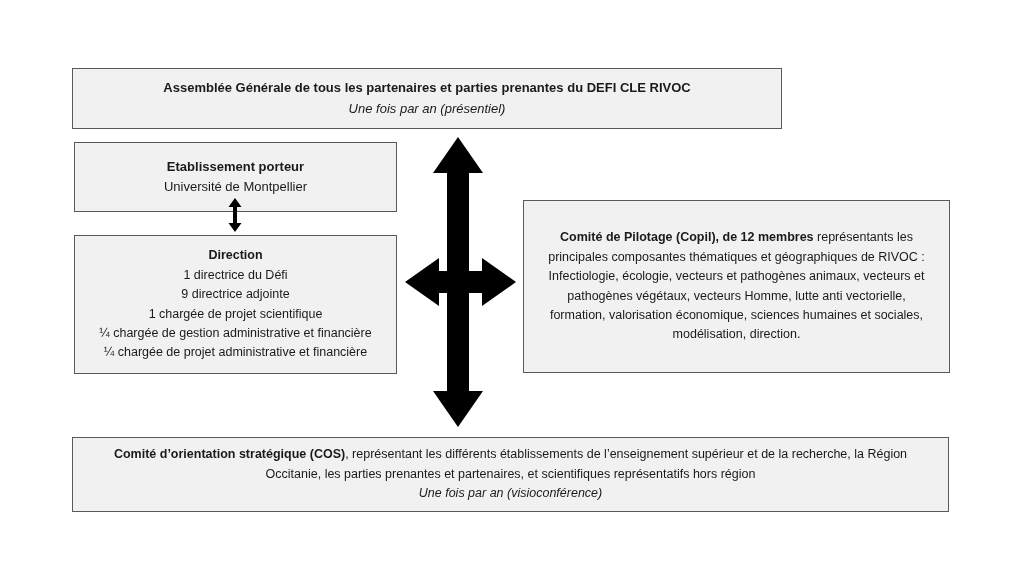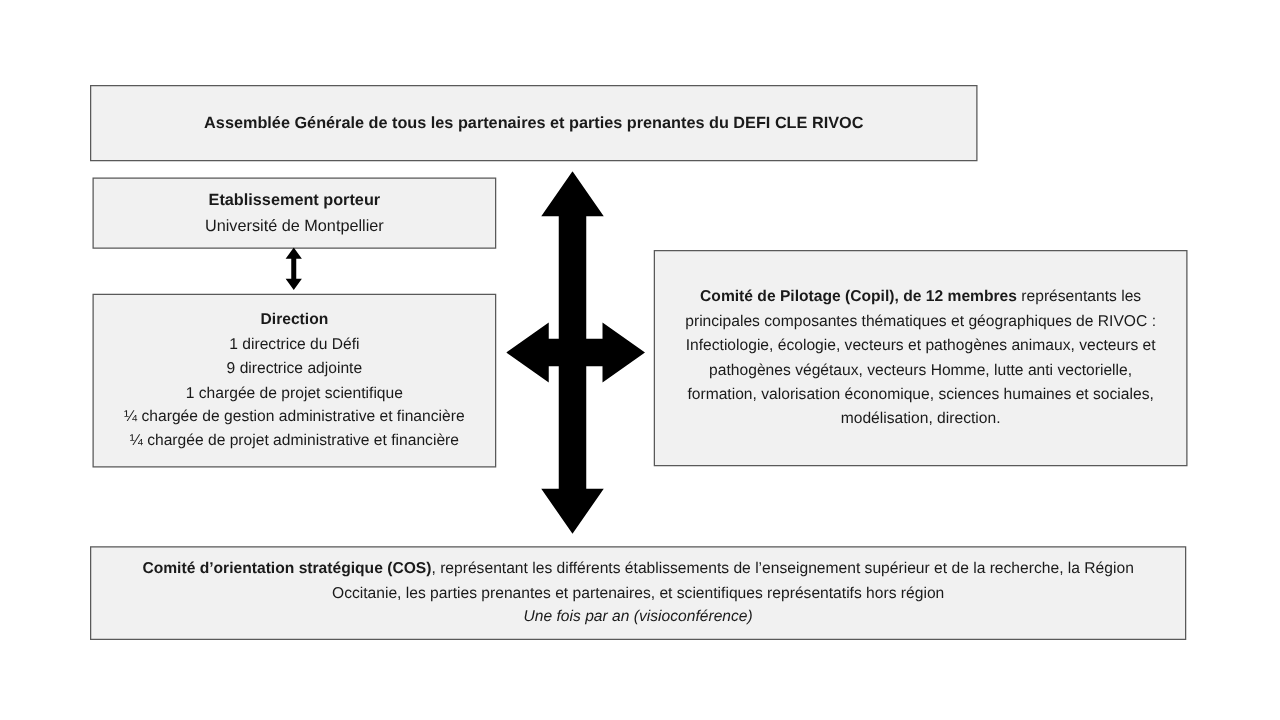--- a/index.html
+++ b/index.html
@@ -27,36 +27,37 @@
     align-items: center;
     text-align: center;
     font-size: 12.5px;
     line-height: 1.55;
   }
   .box .para { display: block; }
   .bold { font-weight: bold; }
   .italic { font-style: italic; }
 
   .box-assemblee { left: 72px;  top: 68px;  width: 710px; height: 61px; font-size: 13px; }
-  .box-etab      { left: 74px;  top: 142px; width: 323px; height: 57px; font-size: 13px; }
+  .box-etab      { left: 74px;  top: 142px; width: 323px; height: 70px; font-size: 13px; }
   .box-direction { left: 74px;  top: 235px; width: 323px; height: 139px; padding: 4px 4px; }
   .box-copil     { left: 523px; top: 200px; width: 427px; height: 173px; padding: 4px 20px; }
   .box-cos       { left: 72px;  top: 437px; width: 877px; height: 75px; padding: 2px 24px; }
 
   .arrow-svg { position: absolute; display: block; }
   .arrow-small { left: 225px; top: 198px; width: 20px; height: 34px; }
   .arrow-cross { left: 405px; top: 137px; width: 112px; height: 291px; }
 </style>
 </head>
 <body>
 
 <div class="canvas">
 
   <div class="box box-assemblee">
     <div class="bold">Assemblée Générale de tous les partenaires et parties prenantes du DEFI CLE RIVOC</div>
+    <div class="italic">Une fois par an (présentiel)</div>
   </div>
 
   <div class="box box-etab">
     <div class="bold">Etablissement porteur</div>
     <div>Université de Montpellier</div>
   </div>
 
   <svg class="arrow-svg arrow-small" viewBox="0 0 20 34" aria-hidden="true">
     <polygon points="10,0 3.5,9 8,9 8,25 3.5,25 10,34 16.5,25 12,25 12,9 16.5,9" fill="#000000"></polygon>
   </svg>

